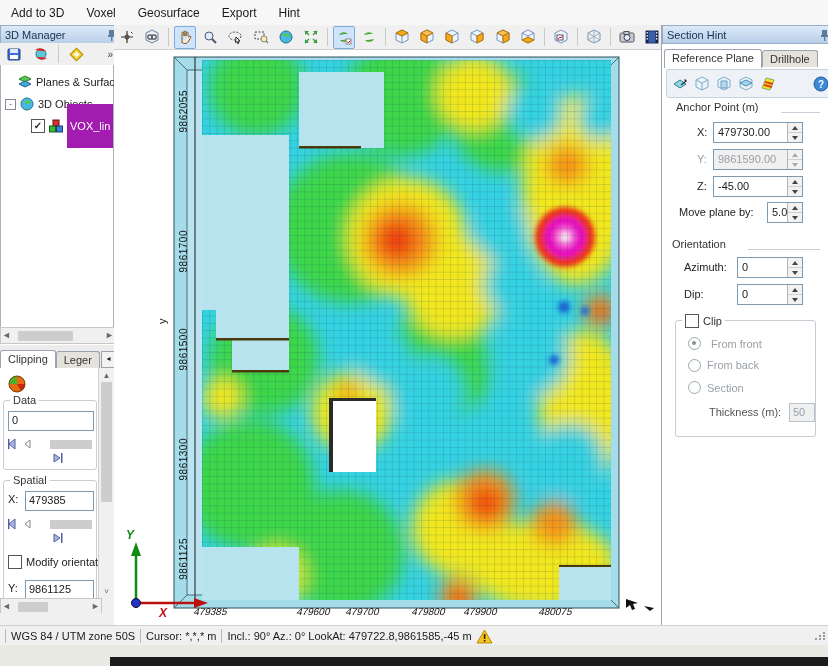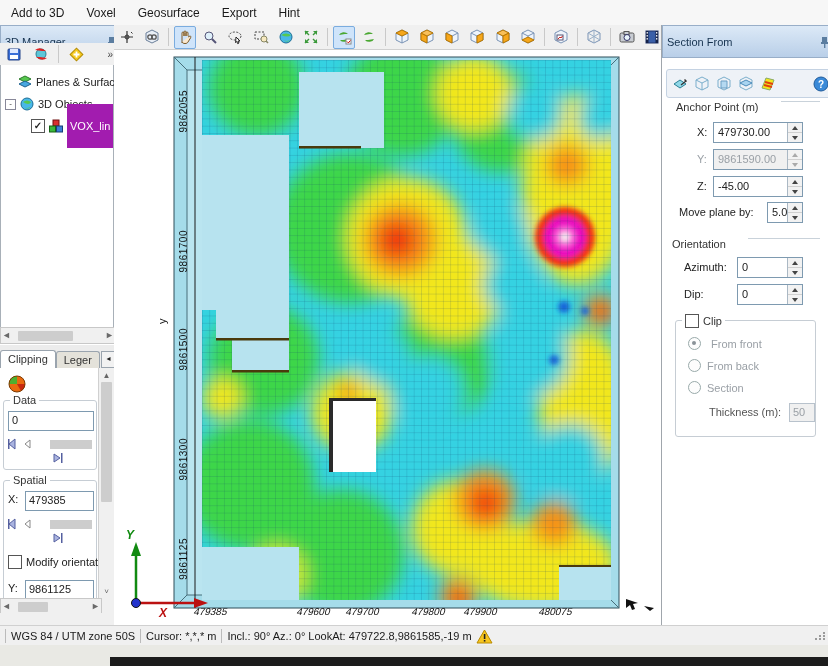--- a/index.html
+++ b/index.html
@@ -1,21 +1,21 @@
 <!DOCTYPE html>
 <html><head>
 <meta charset="utf-8">
 <style>
   html,body{margin:0;padding:0}
   body{width:828px;height:666px;position:relative;overflow:hidden;background:#fff;
        font-family:"Liberation Sans",sans-serif;font-size:11px;color:#222;-webkit-font-smoothing:antialiased}
   .abs{position:absolute}
   .menubar{left:0;top:0;width:828px;height:25px;background:#f7f7f7;border-bottom:1px solid #d9d9d9;display:flex;align-items:center}
   .menu-item{padding:0 11px;font-size:12px;color:#1a1a1a;line-height:24px;cursor:default}
-  .panel-header{background:linear-gradient(#dce9f7,#b9cfe8);border:1px solid #98aec8;display:flex;align-items:center;justify-content:space-between;padding:7px 4px;color:#16324f;font-size:11px}
+  .panel-header{background:linear-gradient(#dce9f7,#b9cfe8);border:1px solid #98aec8;display:flex;align-items:center;justify-content:space-between;padding:0 4px;color:#16324f;font-size:11px}
   .pin{width:11px;height:12px;display:inline-block}
   .mini-toolbar{background:#f0f0f0;border-bottom:1px solid #d5d5d5;display:flex;align-items:center;gap:3px;padding:0 2px}
   .tb-sep{width:1px;height:18px;background:#c9c9c9;margin:0 2px}
   .tb-btn{width:22px;height:21px;display:flex;align-items:center;justify-content:center;border:1px solid transparent;border-radius:2px}
   .tb-btn.active{background:#cfe4fa;border-color:#7aacdf}
   .tree{background:#fff;border:1px solid #a8b0b8;border-top:none}
   .tree-row{position:absolute;display:flex;align-items:center;gap:3px;height:18px;white-space:nowrap}
   .expander{width:9px;height:9px;border:1px solid #889;background:#fff;font-size:8px;line-height:7px;text-align:center;color:#333}
   .chk{width:12px;height:12px;border:1px solid #555;background:#fff;font-size:10px;line-height:11px;text-align:center;font-weight:bold}
   .sel{background:#a21caf;color:#fff;padding:16px 3px}
@@ -30,21 +30,21 @@
   .tfield{border:1px solid #7e9ab0;background:#fff;font-size:11px;padding:2px 3px;position:absolute;overflow:hidden;white-space:nowrap}
   .spinfield{border:1px solid #7e9ab0;background:#fff;position:absolute;font-size:11px;overflow:hidden;white-space:nowrap}
   .spinfield .val{position:absolute;left:4px;top:3px;right:15px;overflow:hidden;white-space:nowrap}
   .spinner{position:absolute;right:0;top:0;bottom:0;width:14px;border-left:1px solid #aab8c4;display:flex;flex-direction:column}
   .spinner div{flex:1;background:#f2f2f2;display:flex;align-items:center;justify-content:center;border-bottom:1px solid #d0d0d0}
   .spinner div:last-child{border-bottom:none}
   .tri-up{width:0;height:0;border-left:3px solid transparent;border-right:3px solid transparent;border-bottom:4px solid #444}
   .tri-dn{width:0;height:0;border-left:3px solid transparent;border-right:3px solid transparent;border-top:4px solid #444}
   .disabled{background:#f0f0f0 !important;color:#9aa0a6}
   .disabled .val{color:#9aa0a6}
-  .grouphead{position:absolute;display:flex;align-items:flex-start;gap:22px;color:#333}
+  .grouphead{position:absolute;display:flex;align-items:flex-end;gap:22px;color:#333}
   .grouphead .rule{flex:1;height:1px;background:#c9d2da}
   .radio{width:11px;height:11px;border:1px solid #9aa;border-radius:50%;background:#fdfdfd;position:relative}
   .radio.on::after{content:"";position:absolute;left:3px;top:3px;width:4px;height:4px;border-radius:50%;background:#8a9298}
   .statusbar{left:0;top:625px;width:828px;height:20px;background:#f0f0f0;border-top:1px solid #d0d0d0;display:flex;align-items:center;font-size:11px;color:#1a1a1a}
   .st-sep{width:1px;height:14px;background:#bbb;margin:0 5px}
   .vtick{position:absolute;writing-mode:vertical-rl;transform:rotate(180deg);font-size:10px;color:#111;letter-spacing:0.5px}
   .xtick{position:absolute;font-size:10px;color:#111;transform:skewX(-14deg)}
   .icon16{width:16px;height:16px;display:block}
   .icon20{width:20px;height:20px;display:block}
 </style>
@@ -455,26 +455,30 @@
   <span class="xtick" style="left:232px;top:556px">479700</span>
   <span class="xtick" style="left:298px;top:556px">479800</span>
   <span class="xtick" style="left:350px;top:556px">479900</span>
   <span class="xtick" style="left:425px;top:556px">480075</span>
   <span class="abs" style="left:12px;top:478px;color:#118a11;font-weight:bold;font-style:italic;font-size:12px">Y</span>
   <span class="abs" style="left:45px;top:556px;color:#bb1111;font-weight:bold;font-style:italic;font-size:12px">X</span>
 </div>
 
 <div class="abs" style="left:661px;top:25px;width:167px;height:600px;background:#fff;border-left:1px solid #a0a6ac">
   <div class="panel-header" style="position:absolute;left:0;top:0;width:163px;height:17px">
-    <span>Section From</span>
+    <span>Section Hint</span>
     <svg class="pin" viewBox="0 0 11 12">
         <rect x="3" y="1" width="5" height="5" fill="#5b7da0"></rect>
         <rect x="2" y="6" width="7" height="2" fill="#5b7da0"></rect>
         <rect x="5" y="8" width="1.4" height="4" fill="#5b7da0"></rect>
       </svg>
+  </div>
+  <div class="tabstrip" style="position:absolute;left:2px;top:20px;width:163px;height:22px;background:#fff">
+    <div class="tab active">Reference Plane</div>
+    <div class="tab">Drillhole</div>
   </div>
   <div style="position:absolute;left:4px;top:44px;width:157px;height:27px;background:#eef2f7;border:1px solid #c4d2e2;border-radius:3px;display:flex;align-items:center;gap:6px;padding:0 5px">
     <svg class="icon16" viewBox="0 0 16 16">
         <polygon points="2,8 8,4 14,8 8,12" fill="#8fd8e8" stroke="#2a7f94"></polygon>
         <path d="M9 9l5-4" stroke="#333" stroke-width="1.3"></path>
         <polygon points="13,3 15,5 14,6 12,4" fill="#333"></polygon>
       </svg>
     <svg class="icon16" viewBox="0 0 16 16">
         <polygon points="8,1 14,4 14,11 8,14 2,11 2,4" fill="none" stroke="#7aaecc"></polygon>
         <path d="M2 4L8 7L14 4M8 7V14" stroke="#7aaecc" fill="none"></path>
@@ -581,40 +585,40 @@
 
   <div class="fieldset" style="left:13px;top:295px;width:139px;height:115px;background:#fff">
     <span class="legend" style="display:flex;align-items:center;gap:4px">
       <span class="chk"></span>
       <span>Clip</span>
     </span>
     <div class="abs" style="left:12px;top:16px;display:flex;gap:10px;align-items:center;color:#9aa0a6">
       <span class="radio on"></span>
       <span>From front</span>
     </div>
-    <div class="abs" style="left:12px;top:38px;display:flex;gap:6px;align-items:center;color:#9aa0a6">
+    <div class="abs" style="left:12px;top:38px;display:flex;gap:6px;color:#9aa0a6">
       <span class="radio"></span>
       <span>From back</span>
     </div>
     <div class="abs" style="left:12px;top:60px;display:flex;gap:6px;align-items:center;color:#9aa0a6">
       <span class="radio"></span>
       <span>Section</span>
     </div>
     <span class="abs" style="left:33px;top:85px;color:#555">Thickness (m):</span>
     <div class="tfield disabled" style="left:113px;top:82px;width:18px;height:13px;border-color:#b8c2cc">50</div>
   </div>
 </div>
 
 <div class="statusbar abs">
   <div class="st-sep"></div>
   <div style="white-space:nowrap">WGS 84 / UTM zone 50S</div>
   <div class="st-sep"></div>
   <div style="white-space:nowrap">Cursor: *,*,* m</div>
   <div class="st-sep"></div>
-  <div style="white-space:nowrap">Incl.: 90° Az.: 0° LookAt: 479722.8,9861585,-19 m</div>
+  <div style="white-space:nowrap">Incl.: 90° Az.: 0° LookAt: 479722.8,9861585,-45 m</div>
   <svg width="17" height="15" viewBox="0 0 17 15" style="margin-left:4px">
       <polygon points="8.5,1 16,14 1,14" fill="#f7c51e" stroke="#b88a00"></polygon>
       <rect x="7.8" y="5" width="1.6" height="5" fill="#222"></rect>
       <rect x="7.8" y="11" width="1.6" height="1.6" fill="#222"></rect>
     </svg>
   <div style="margin-left:auto;margin-right:2px;display:grid;grid-template-columns:repeat(3,3px);gap:1px">
     <i></i>
       <i></i>
       <i style="width:2px;height:2px;background:#9a9a9a"></i>
     <i></i>

